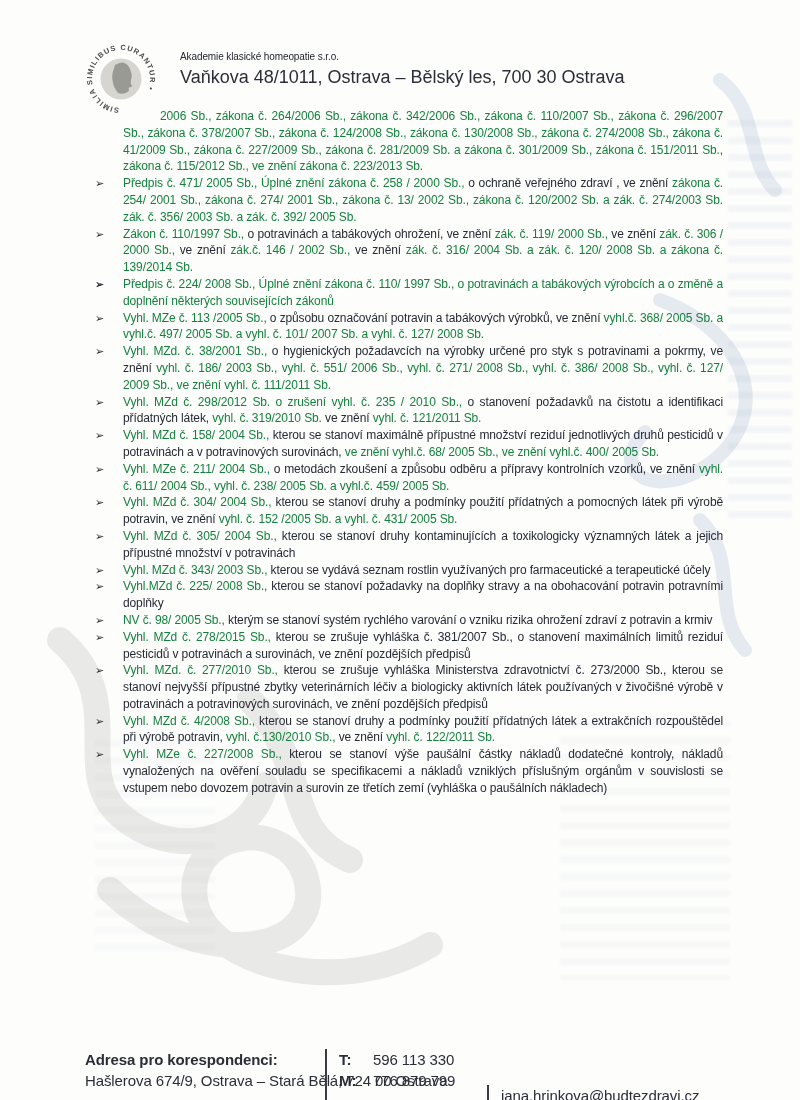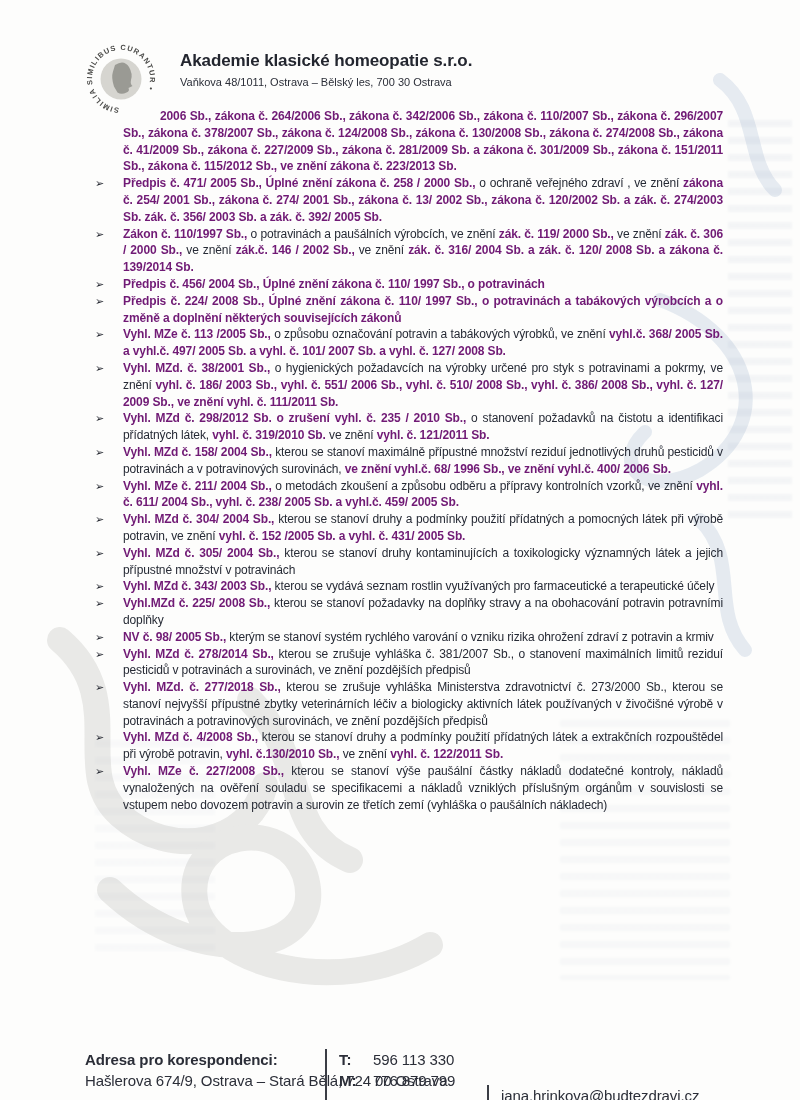--- a/index.html
+++ b/index.html
@@ -14,35 +14,35 @@
   .bleed svg{position:absolute;inset:0;}
   .bleed-bar{
     position:absolute;opacity:.5;filter:blur(1.2px);
     background:repeating-linear-gradient(to bottom,
       rgba(120,140,175,.14) 0 7px, transparent 7px 17px);
   }
   
   .header{position:absolute;top:42px;left:84px;display:flex;align-items:flex-start;}
   .logo{width:74px;height:74px;}
   .header-text{margin-left:22px;padding-top:9px;}
-  .company-name{font-weight:700;font-size:17px;letter-spacing:-.1px;}
-  .company-address{font-size:11px;margin-top:5px;color:#2b2e38;}
+  .company-name{font-weight:400;font-size:10px;letter-spacing:-.1px;}
+  .company-address{font-size:18px;margin-top:5px;color:#2b2e38;}
   
   .doc-body{
     position:absolute;top:108px;left:123px;width:600px;
     font-size:12px;line-height:16.8px;letter-spacing:-.12px;color:#262a35;
   }
   .intro{text-align:justify;text-indent:37px;margin:0 0 0 0;}
   .reg-list{list-style:none;margin:0;padding:0;}
   .reg-list li{position:relative;text-align:justify;}
   .reg-list .bullet{
     position:absolute;left:-28px;top:0;font-size:11px;color:#23262f;
     font-weight:700;
   }
-  b{font-weight:700;color:#701a75;}
+  b{font-weight:400;color:#15803d;}
   
   .footer{
     position:absolute;left:85px;top:1049px;width:656px;
     display:flex;font-size:15px;line-height:21px;color:#2b2e38;
     letter-spacing:-.1px;
   }
   .fcol{padding:0 10px 0 12px;}
   .fcol.sep{border-left:2px solid #3a3d45;}
   .fcol1{width:230px;padding-left:0;}
   .fcol2{width:138px;}
@@ -90,35 +90,35 @@
     <div class="header-text">
       <div class="company-name">Akademie klasické homeopatie s.r.o.</div>
       <div class="company-address">Vaňkova 48/1011, Ostrava – Bělský les, 700 30 Ostrava</div>
     </div>
   </div>
 
   <div class="doc-body">
     <p class="intro"><b>2006 Sb., zákona č. 264/2006 Sb., zákona č. 342/2006 Sb., zákona č. 110/2007 Sb., zákona č. 296/2007 Sb., zákona č. 378/2007 Sb., zákona č. 124/2008 Sb., zákona č. 130/2008 Sb., zákona č. 274/2008 Sb., zákona č. 41/2009 Sb., zákona č. 227/2009 Sb., zákona č. 281/2009 Sb. a zákona č. 301/2009 Sb., zákona č. 151/2011 Sb., zákona č. 115/2012 Sb., ve znění zákona č. 223/2013 Sb.</b></p>
     <ul class="reg-list">
         <li><span class="bullet">➢</span><span><b>Předpis č. 471/ 2005 Sb., Úplné znění zákona č. 258 / 2000 Sb.,</b><span> o ochraně veřejného zdraví , ve znění </span><b>zákona č. 254/ 2001 Sb., zákona č. 274/ 2001 Sb., zákona č. 13/ 2002 Sb., zákona č. 120/2002 Sb. a zák. č. 274/2003 Sb. zák. č. 356/ 2003 Sb. a zák. č. 392/ 2005 Sb.</b></span></li>
-        <li><span class="bullet">➢</span><span><b>Zákon č. 110/1997 Sb.,</b><span> o potravinách a paušálních výrobcích, ve znění </span><b>zák. č. 119/ 2000 Sb.,</b><span> ve znění </span><b>zák. č. 306 / 2000 Sb.,</b><span> ve znění </span><b>zák.č. 146 / 2002 Sb.,</b><span> ve znění </span><b>zák. č. 316/ 2004 Sb. a zák. č. 120/ 2008 Sb. a zákona č. 139/2014 Sb.</b></span></li>
-        <li><span class="bullet">➢</span><span><b>Předpis č. 456/ 2004 Sb., Úplné znění zákona č. 110/ 1997 Sb., o potravinách</b></span></li>
+        <li><span class="bullet">➢</span><span><b>Zákon č. 110/1997 Sb.,</b><span> o potravinách a tabákových ohrožení, ve znění </span><b>zák. č. 119/ 2000 Sb.,</b><span> ve znění </span><b>zák. č. 306 / 2000 Sb.,</b><span> ve znění </span><b>zák.č. 146 / 2002 Sb.,</b><span> ve znění </span><b>zák. č. 316/ 2004 Sb. a zák. č. 120/ 2008 Sb. a zákona č. 139/2014 Sb.</b></span></li>
+        <li><span class="bullet">➢</span></li>
         <li><span class="bullet">➢</span><span><b>Předpis č. 224/ 2008 Sb., Úplné znění zákona č. 110/ 1997 Sb., o potravinách a tabákových výrobcích a o změně a doplnění některých souvisejících zákonů</b></span></li>
         <li><span class="bullet">➢</span><span><b>Vyhl. MZe č. 113 /2005 Sb.,</b><span> o způsobu označování potravin a tabákových výrobků, ve znění </span><b>vyhl.č. 368/ 2005 Sb. a vyhl.č. 497/ 2005 Sb. a vyhl. č. 101/ 2007 Sb. a vyhl. č. 127/ 2008 Sb.</b></span></li>
-        <li><span class="bullet">➢</span><span><b>Vyhl. MZd. č. 38/2001 Sb.,</b><span> o hygienických požadavcích na výrobky určené pro styk s potravinami a pokrmy, ve znění </span><b>vyhl. č. 186/ 2003 Sb., vyhl. č. 551/ 2006 Sb., vyhl. č. 510/ 2008 Sb., vyhl. č. 386/ 2008 Sb., vyhl. č. 127/ 2009 Sb., ve znění vyhl. č. 111/2011 Sb.</b></span></li>
+        <li><span class="bullet">➢</span><span><b>Vyhl. MZd. č. 38/2001 Sb.,</b><span> o hygienických požadavcích na výrobky určené pro styk s potravinami a pokrmy, ve znění </span><b>vyhl. č. 186/ 2003 Sb., vyhl. č. 551/ 2006 Sb., vyhl. č. 271/ 2008 Sb., vyhl. č. 386/ 2008 Sb., vyhl. č. 127/ 2009 Sb., ve znění vyhl. č. 111/2011 Sb.</b></span></li>
         <li><span class="bullet">➢</span><span><b>Vyhl. MZd č. 298/2012 Sb. o zrušení vyhl. č. 235 / 2010 Sb.,</b><span> o stanovení požadavků na čistotu a identifikaci přídatných látek, </span><b>vyhl. č.  319/2010 Sb.</b><span> ve znění </span><b>vyhl. č. 121/2011 Sb.</b></span></li>
-        <li><span class="bullet">➢</span><span><b>Vyhl. MZd č. 158/ 2004 Sb.,</b><span> kterou se stanoví maximálně přípustné množství reziduí jednotlivých druhů pesticidů v potravinách a v potravinových surovinách, </span><b>ve znění vyhl.č. 68/ 1996 Sb., ve znění vyhl.č. 400/ 2006 Sb.</b></span></li>
+        <li><span class="bullet">➢</span><span><b>Vyhl. MZd č. 158/ 2004 Sb.,</b><span> kterou se stanoví maximálně přípustné množství reziduí jednotlivých druhů pesticidů v potravinách a v potravinových surovinách, </span><b>ve znění vyhl.č. 68/ 2005 Sb., ve znění vyhl.č. 400/ 2005 Sb.</b></span></li>
         <li><span class="bullet">➢</span><span><b>Vyhl. MZe č. 211/ 2004 Sb.,</b><span> o metodách zkoušení a způsobu odběru a přípravy kontrolních vzorků, ve znění </span><b>vyhl. č. 611/ 2004 Sb., vyhl. č. 238/ 2005 Sb. a vyhl.č. 459/ 2005 Sb.</b></span></li>
         <li><span class="bullet">➢</span><span><b>Vyhl. MZd č. 304/ 2004 Sb.,</b><span> kterou se stanoví druhy a podmínky použití přídatných a pomocných látek při výrobě potravin, ve znění </span><b>vyhl. č. 152 /2005 Sb. a vyhl. č. 431/ 2005 Sb.</b></span></li>
         <li><span class="bullet">➢</span><span><b>Vyhl. MZd č. 305/ 2004 Sb.,</b><span> kterou se stanoví druhy kontaminujících a toxikologicky významných látek a jejich přípustné množství v potravinách</span></span></li>
         <li><span class="bullet">➢</span><span><b>Vyhl. MZd č. 343/ 2003 Sb.,</b><span> kterou se vydává seznam rostlin využívaných pro farmaceutické a terapeutické účely</span></span></li>
         <li><span class="bullet">➢</span><span><b>Vyhl.MZd č. 225/ 2008 Sb.,</b><span> kterou se stanoví požadavky na doplňky stravy a na obohacování potravin potravními doplňky</span></span></li>
         <li><span class="bullet">➢</span><span><b>NV č. 98/ 2005 Sb.,</b><span> kterým se stanoví systém rychlého varování o vzniku rizika ohrožení zdraví z potravin a krmiv</span></span></li>
-        <li><span class="bullet">➢</span><span><b>Vyhl. MZd č. 278/2014 Sb.,</b><span> kterou se zrušuje vyhláška č. 381/2007 Sb., o stanovení maximálních limitů reziduí pesticidů v potravinách a surovinách, ve znění pozdějších předpisů</span></span></li>
-        <li><span class="bullet">➢</span><span><b>Vyhl. MZd. č. 277/2018 Sb.,</b><span> kterou se zrušuje vyhláška Ministerstva zdravotnictví č. 273/2000 Sb., kterou se stanoví nejvyšší přípustné zbytky veterinárních léčiv a biologicky aktivních látek používaných v živočišné výrobě v potravinách a potravinových surovinách, ve znění pozdějších předpisů</span></span></li>
+        <li><span class="bullet">➢</span><span><b>Vyhl. MZd č. 278/2015 Sb.,</b><span> kterou se zrušuje vyhláška č. 381/2007 Sb., o stanovení maximálních limitů reziduí pesticidů v potravinách a surovinách, ve znění pozdějších předpisů</span></span></li>
+        <li><span class="bullet">➢</span><span><b>Vyhl. MZd. č. 277/2010 Sb.,</b><span> kterou se zrušuje vyhláška Ministerstva zdravotnictví č. 273/2000 Sb., kterou se stanoví nejvyšší přípustné zbytky veterinárních léčiv a biologicky aktivních látek používaných v živočišné výrobě v potravinách a potravinových surovinách, ve znění pozdějších předpisů</span></span></li>
         <li><span class="bullet">➢</span><span><b>Vyhl. MZd č. 4/2008 Sb.,</b><span> kterou se stanoví druhy a podmínky použití přídatných látek a extrakčních rozpouštědel při výrobě potravin, </span><b>vyhl. č.130/2010 Sb.,</b><span> ve znění </span><b>vyhl. č. 122/2011 Sb.</b></span></li>
         <li><span class="bullet">➢</span><span><b>Vyhl. MZe č. 227/2008 Sb.,</b><span> kterou se stanoví výše paušální částky nákladů dodatečné kontroly, nákladů vynaložených na ověření souladu se specifikacemi a nákladů vzniklých příslušným orgánům v souvislosti se vstupem nebo dovozem potravin a surovin ze třetích zemí (vyhláška o paušálních nákladech)</span></span></li>
       </ul>
   </div>
 
   <div class="footer">
     <div class="fcol fcol1">
       <div class="fbold">Adresa pro korespondenci:</div>
       <div class="line2">Hašlerova 674/9, Ostrava – Stará Bělá, 724 00 Ostrava</div>
     </div>

